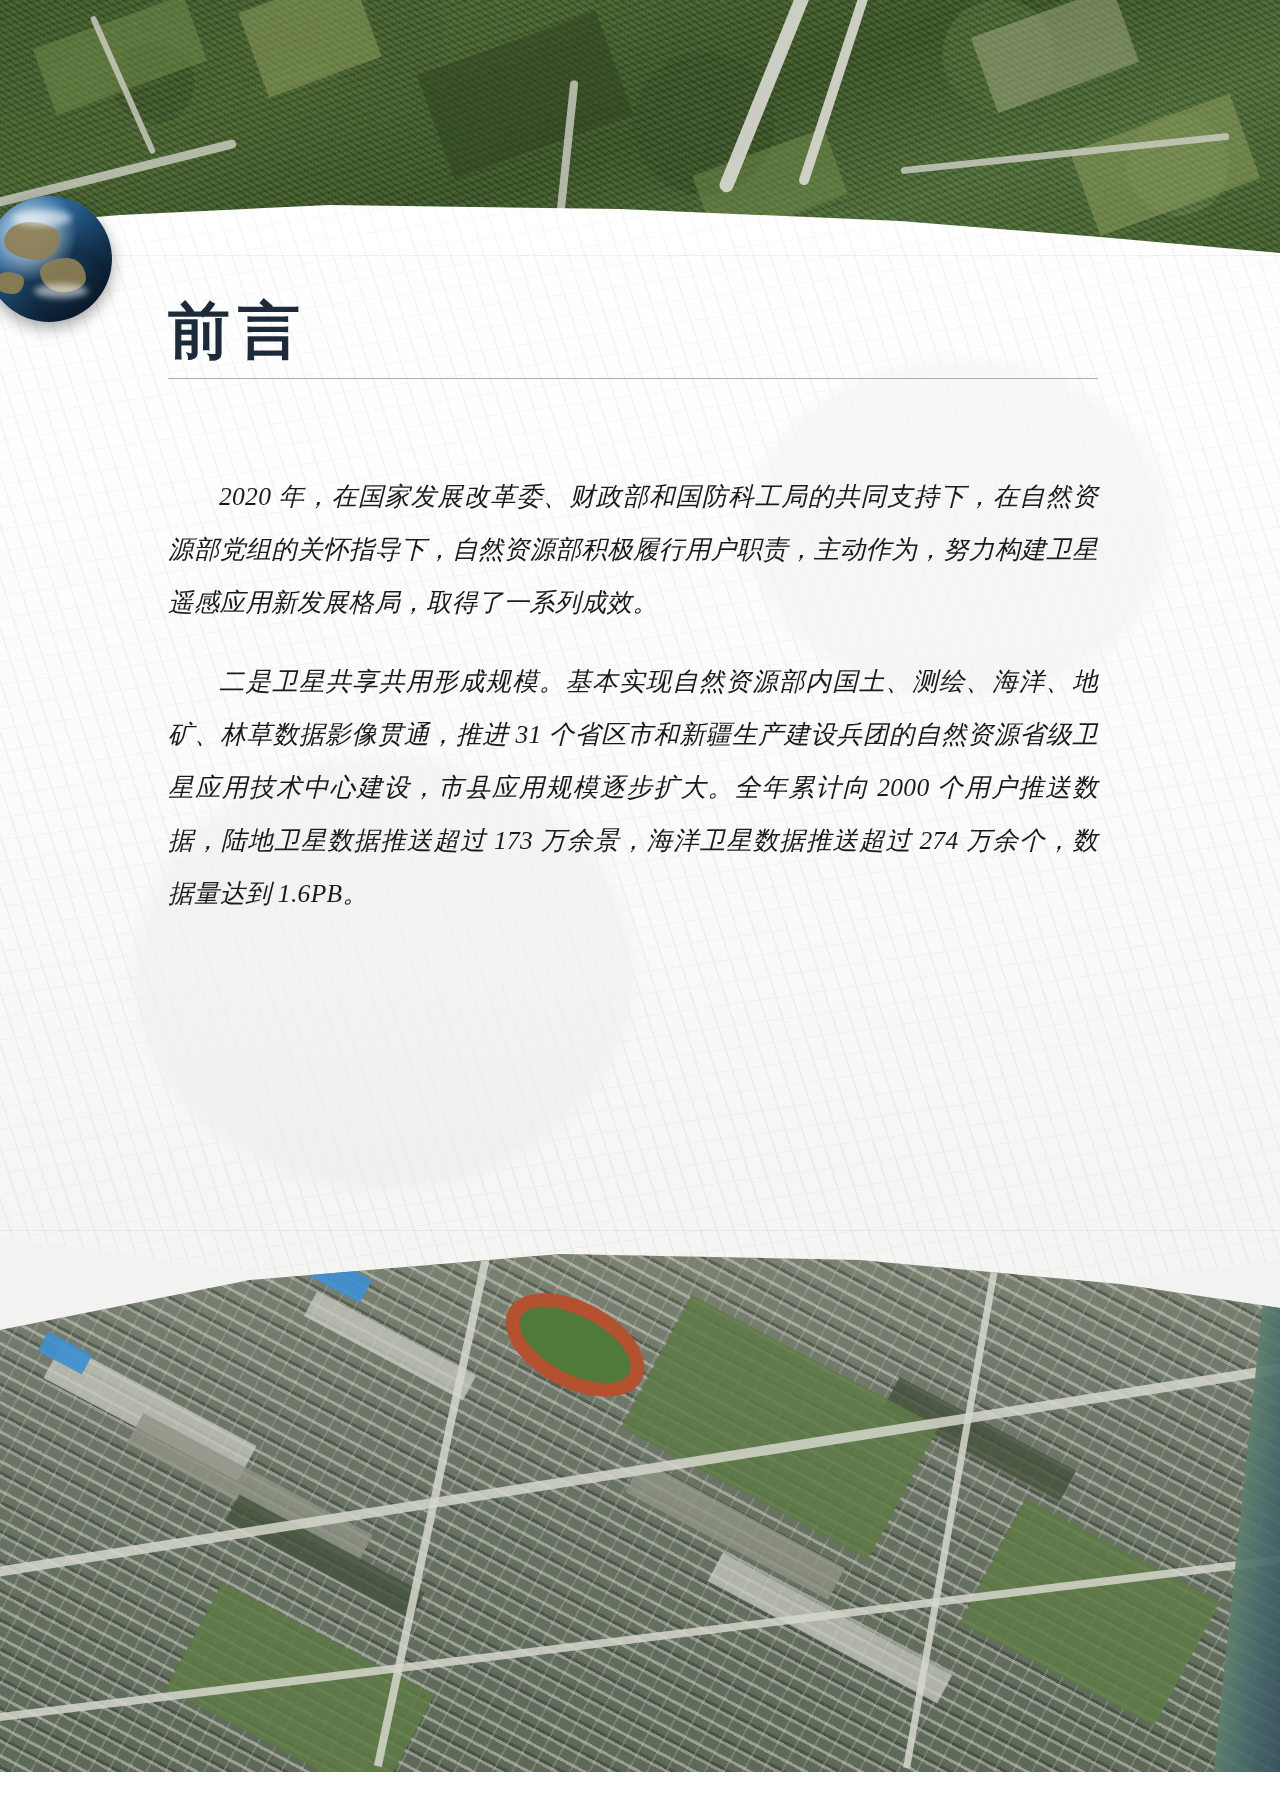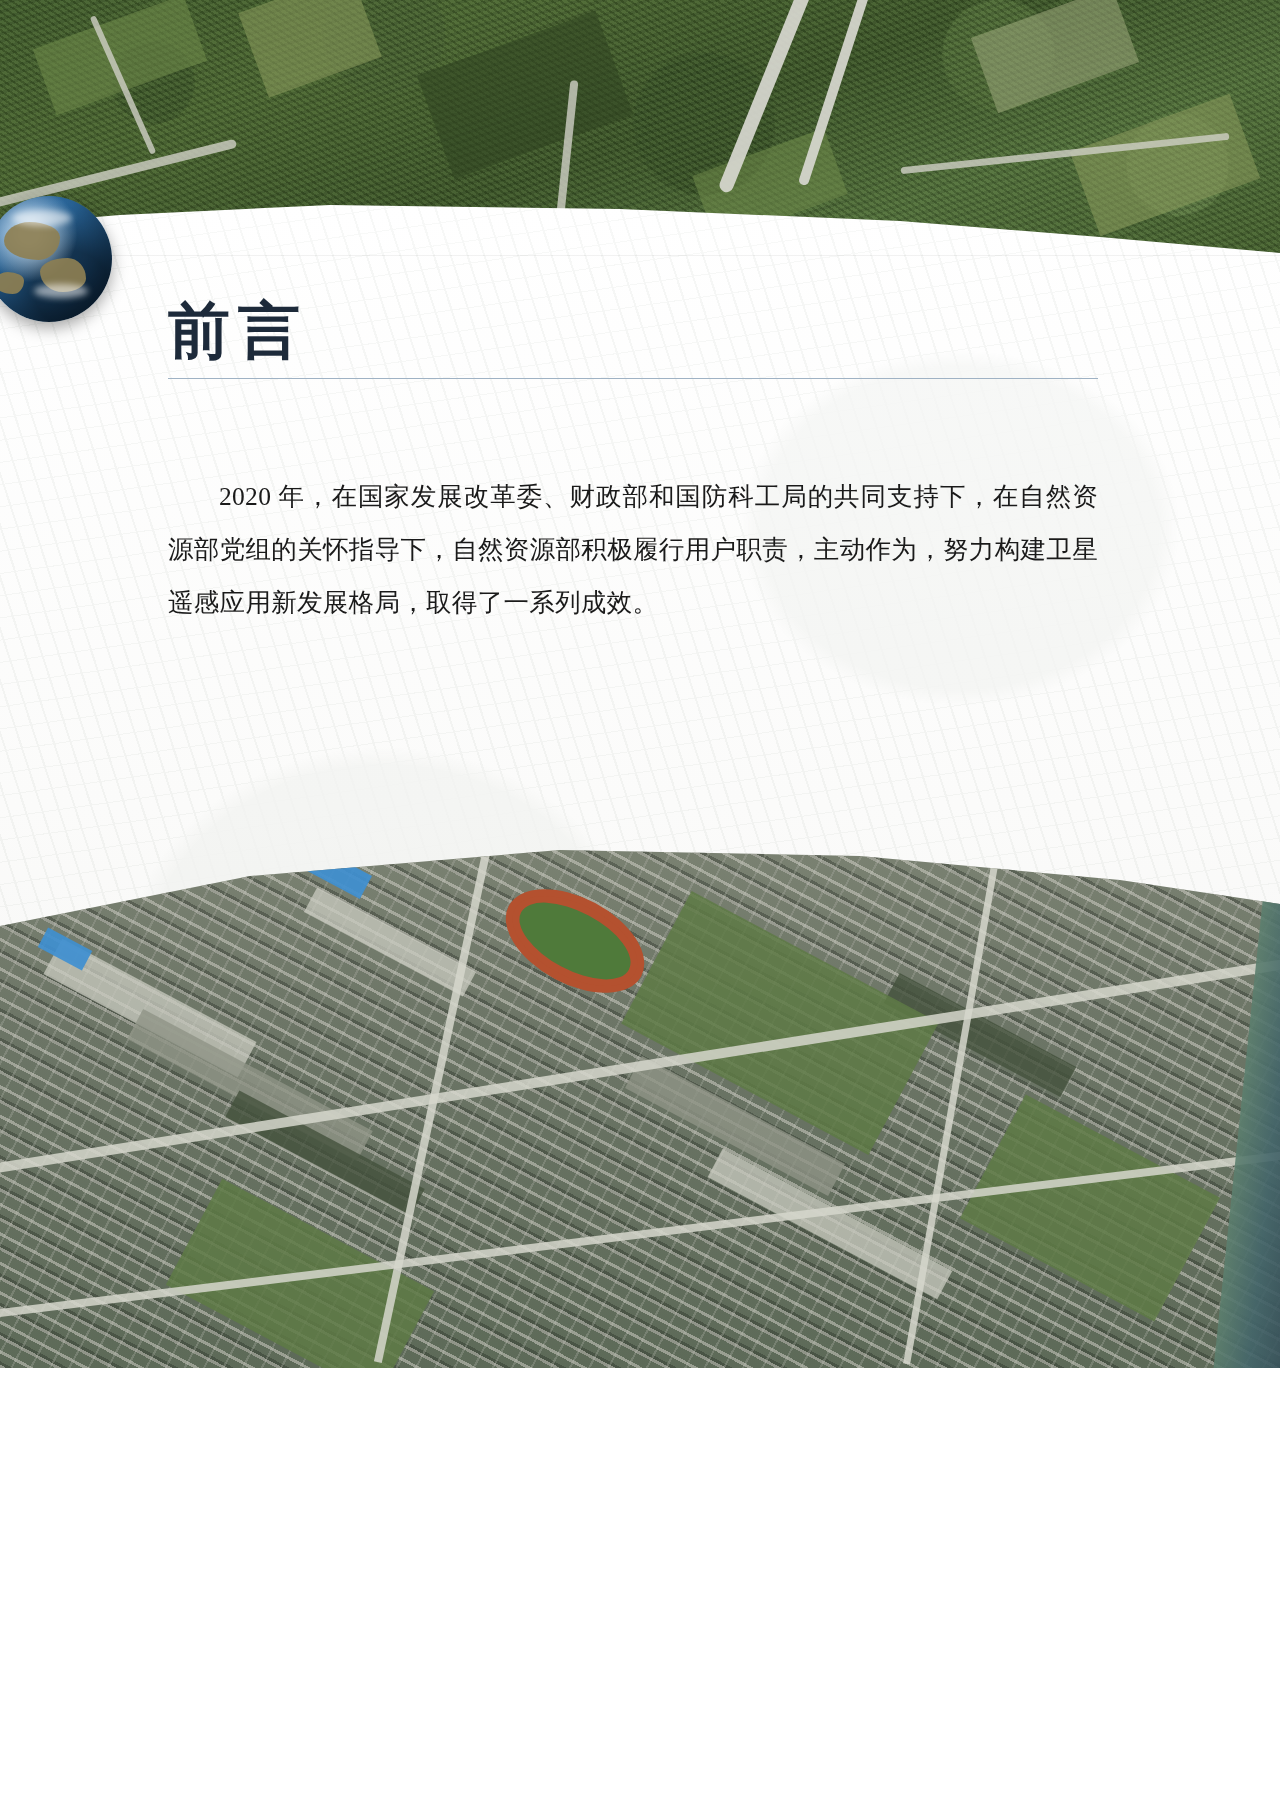--- a/index.html
+++ b/index.html
@@ -7,21 +7,21 @@
     padding: 0;
     background: #ffffff;
   }
   body {
     font-family: "Liberation Serif", "DejaVu Serif", serif;
   }
 
   .page {
     position: relative;
     width: 1280px;
-    height: 1368px;
+    height: 1772px;
     overflow: hidden;
     background: #f2f3f0;
   }
 
   
   .top-band {
     position: absolute;
     left: 0; top: 0;
     width: 1280px;
     height: 275px;
@@ -149,20 +149,21 @@
   }
   .para {
     font-size: 25.5px;
     line-height: 53px;
     color: #1a1a1a;
     text-align: justify;
     text-justify: inter-ideograph;
     text-indent: 2em;
     margin: 0 0 26px 0;
     letter-spacing: .3px;
+    font-style: italic;
   }
 
   
   .bottom-band {
     position: absolute;
     left: 0;
     bottom: 0;
     width: 1280px;
     height: 560px;
     overflow: hidden;
@@ -262,20 +263,21 @@
     <div class="cloud" style="left:48px; top:88px; width:54px; height:14px;"></div>
   </div>
 
   <div class="title-wrap">
     <h1 class="title">前言</h1>
     <div class="title-rule"></div>
   </div>
 
   <div class="content">
     <p class="para">2020 年，在国家发展改革委、财政部和国防科工局的共同支持下，在自然资源部党组的关怀指导下，自然资源部积极履行用户职责，主动作为，努力构建卫星遥感应用新发展格局，取得了一系列成效。</p>
+    <p class="para">二是卫星共享共用形成规模。基本实现自然资源部内国土、测绘、海洋、地矿、林草数据影像贯通，推进 31 个省区市和新疆生产建设兵团的自然资源省级卫星应用技术中心建设，市县应用规模逐步扩大。全年累计向 2000 个用户推送数据，陆地卫星数据推送超过 173 万余景，海洋卫星数据推送超过 274 万余个，数据量达到 1.6PB。</p>
   </div>
 
   <div class="bottom-band">
     <div class="urban"></div>
 
     <div class="bb-block bb-light" style="left:40px; top:180px; width:220px; height:40px;"></div>
     <div class="bb-block" style="left:120px; top:260px; width:260px; height:34px;"></div>
     <div class="bb-block bb-dark" style="left:220px; top:330px; width:210px; height:30px;"></div>
     <div class="bb-block bb-light" style="left:300px; top:120px; width:180px; height:28px;"></div>
     <div class="bb-block" style="left:620px; top:300px; width:230px; height:36px;"></div>

